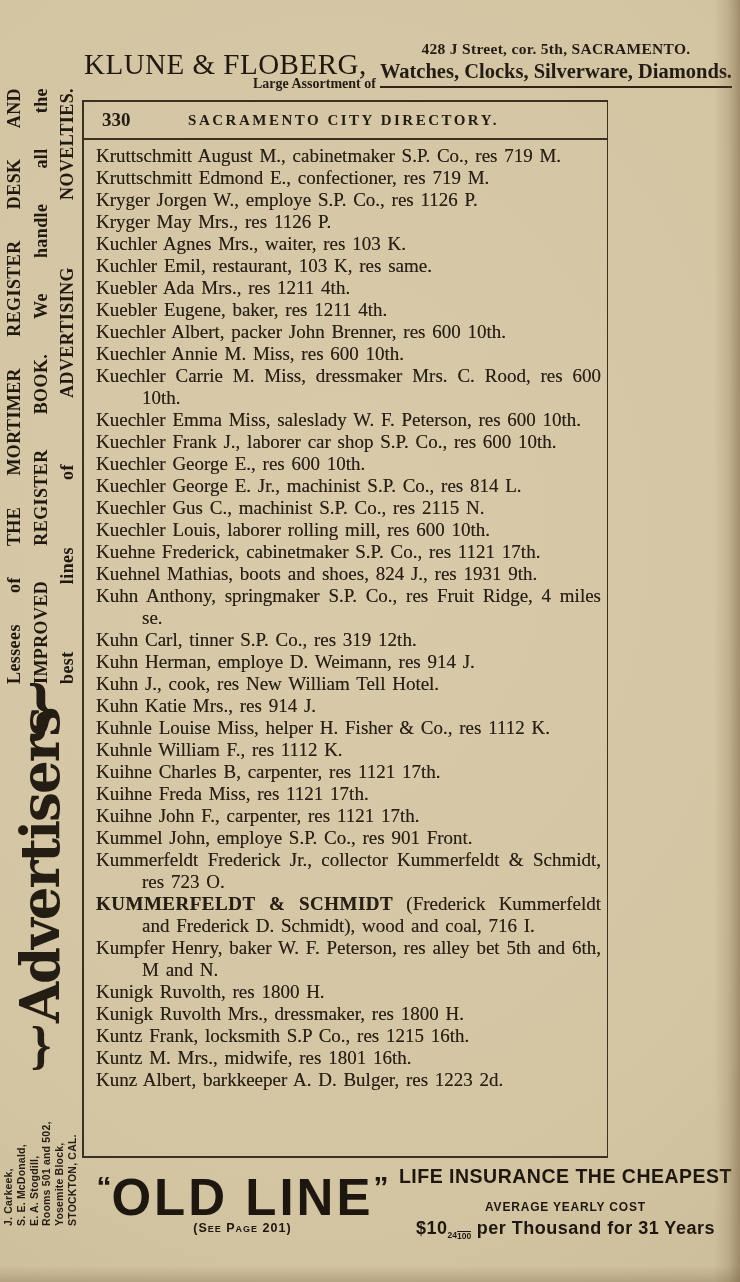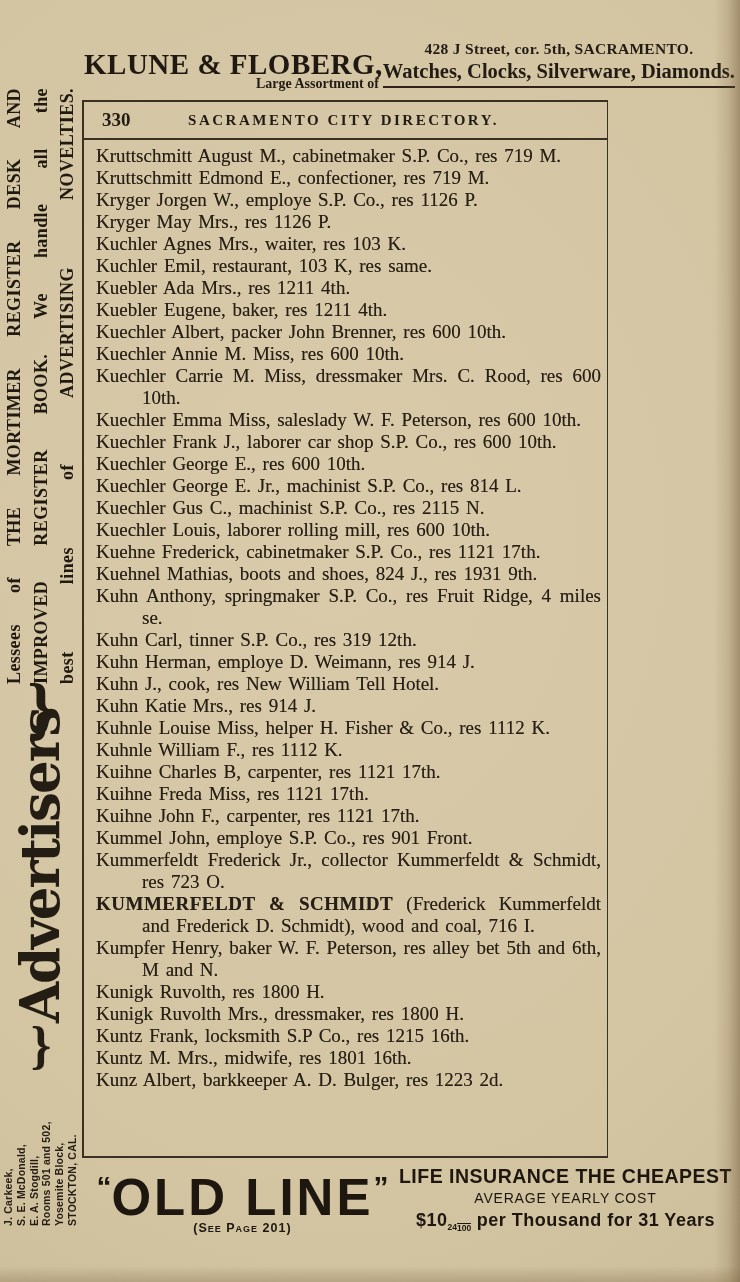--- a/index.html
+++ b/index.html
@@ -8,21 +8,21 @@
     background:radial-gradient(130% 95% at 45% 42%, #d9cbaa 0%, #d3c4a2 55%, #cabb98 82%, #c0b08c 100%);
     color:#221c14;}
   .edge-right{position:absolute;top:0;right:0;width:26px;height:100%;
     background:linear-gradient(to right, rgba(112,88,52,0) 0%, rgba(112,88,52,0.18) 55%, rgba(100,76,44,0.45) 100%);}
   .edge-bottom{position:absolute;bottom:0;left:0;width:100%;height:16px;
     background:linear-gradient(to bottom, rgba(112,88,52,0) 0%, rgba(112,88,52,0.28) 100%);}
 
   
   .top-ad{position:absolute;left:84px;top:40px;width:648px;height:58px;display:flex;}
   .ta-left{width:300px;padding-top:8px;}
-  .ta-company{font-weight:bold;font-size:29px;letter-spacing:0.5px;white-space:nowrap;color:#1f1911;}
+  .ta-company{font-weight:normal;font-size:29px;letter-spacing:0.5px;white-space:nowrap;color:#1f1911;}
   .ta-small{font-weight:bold;font-size:14px;margin-top:-5px;text-align:right;padding-right:4px;}
   .ta-right{flex:1;text-align:center;padding-top:0px;}
   .ta-address{font-weight:bold;font-size:15.5px;letter-spacing:0.3px;white-space:nowrap;}
   .ta-products{font-weight:bold;font-size:20.5px;white-space:nowrap;margin-top:2px;
     border-bottom:2px solid #2c2418;padding-bottom:3px;}
 
   
   .sidebar-strip{position:absolute;left:0;top:82px;width:1150px;height:82px;
     transform-origin:0 0;transform:rotate(-90deg) translateX(-1150px);
     display:flex;align-items:stretch;gap:4px;color:#241d14;}
@@ -52,21 +52,21 @@
 
   
   .bottom-ad{position:absolute;left:86px;top:1162px;width:646px;display:flex;
     font-family:"Liberation Sans",sans-serif;color:#1d1710;}
   .ba-left{width:316px;text-align:center;}
   .oldline{font-weight:bold;font-size:51px;line-height:50px;letter-spacing:3px;white-space:nowrap;}
   .oldline .q{font-size:30px;vertical-align:18px;letter-spacing:0;}
   .seepage{font-weight:bold;font-size:12.5px;font-variant:small-caps;letter-spacing:1px;margin-top:-2px;}
   .ba-right{flex:1;text-align:center;padding-top:2px;}
   .ba-head{font-weight:bold;font-size:19.5px;letter-spacing:0.5px;white-space:nowrap;transform:scaleY(1.08);}
-  .ba-sub{font-weight:normal;font-size:14px;letter-spacing:0.8px;margin-top:3px;}
+  .ba-sub{font-weight:bold;font-size:12px;letter-spacing:0.8px;margin-top:13px;}
   .ba-price{font-weight:bold;font-size:18px;letter-spacing:0.5px;margin-top:4px;white-space:nowrap;}
   .frac{display:inline-flex;font-size:8.5px;line-height:8px;
     vertical-align:-4px;text-align:center;letter-spacing:0;}
   .frac .den{border-top:1px solid #1d1710;}
 </style>
 </head>
 <body>
 
 <div class="page">
 

